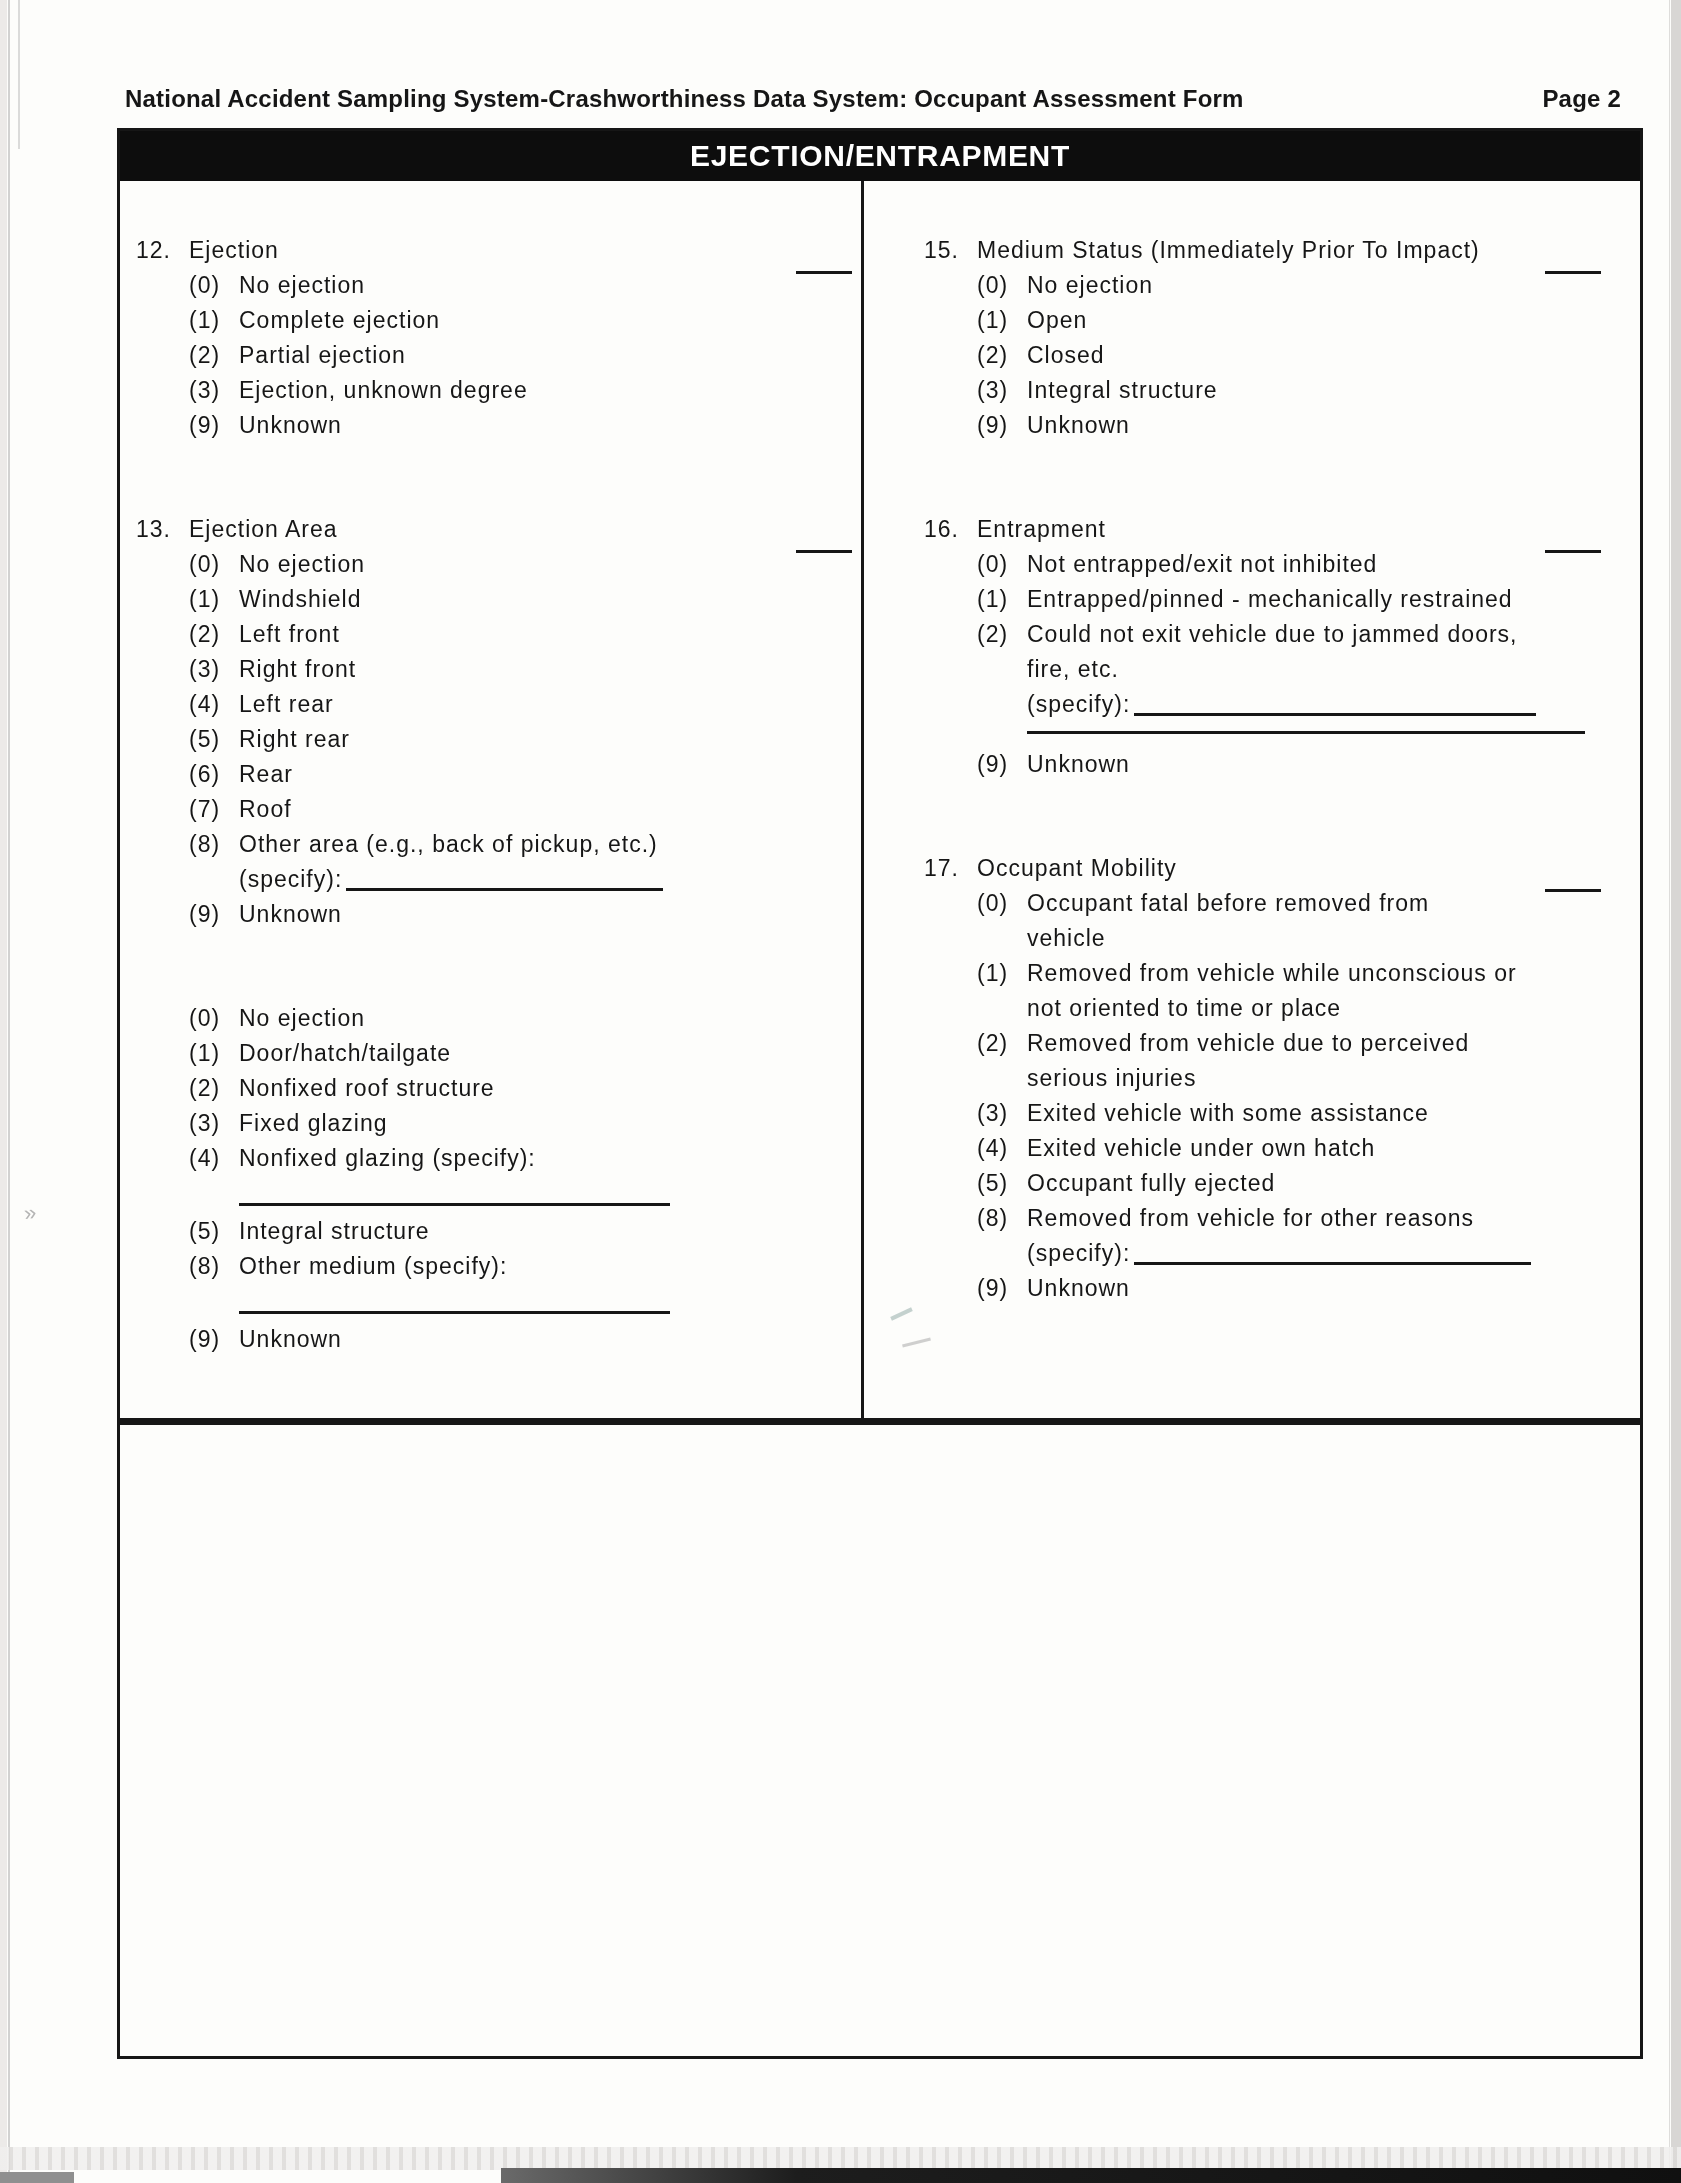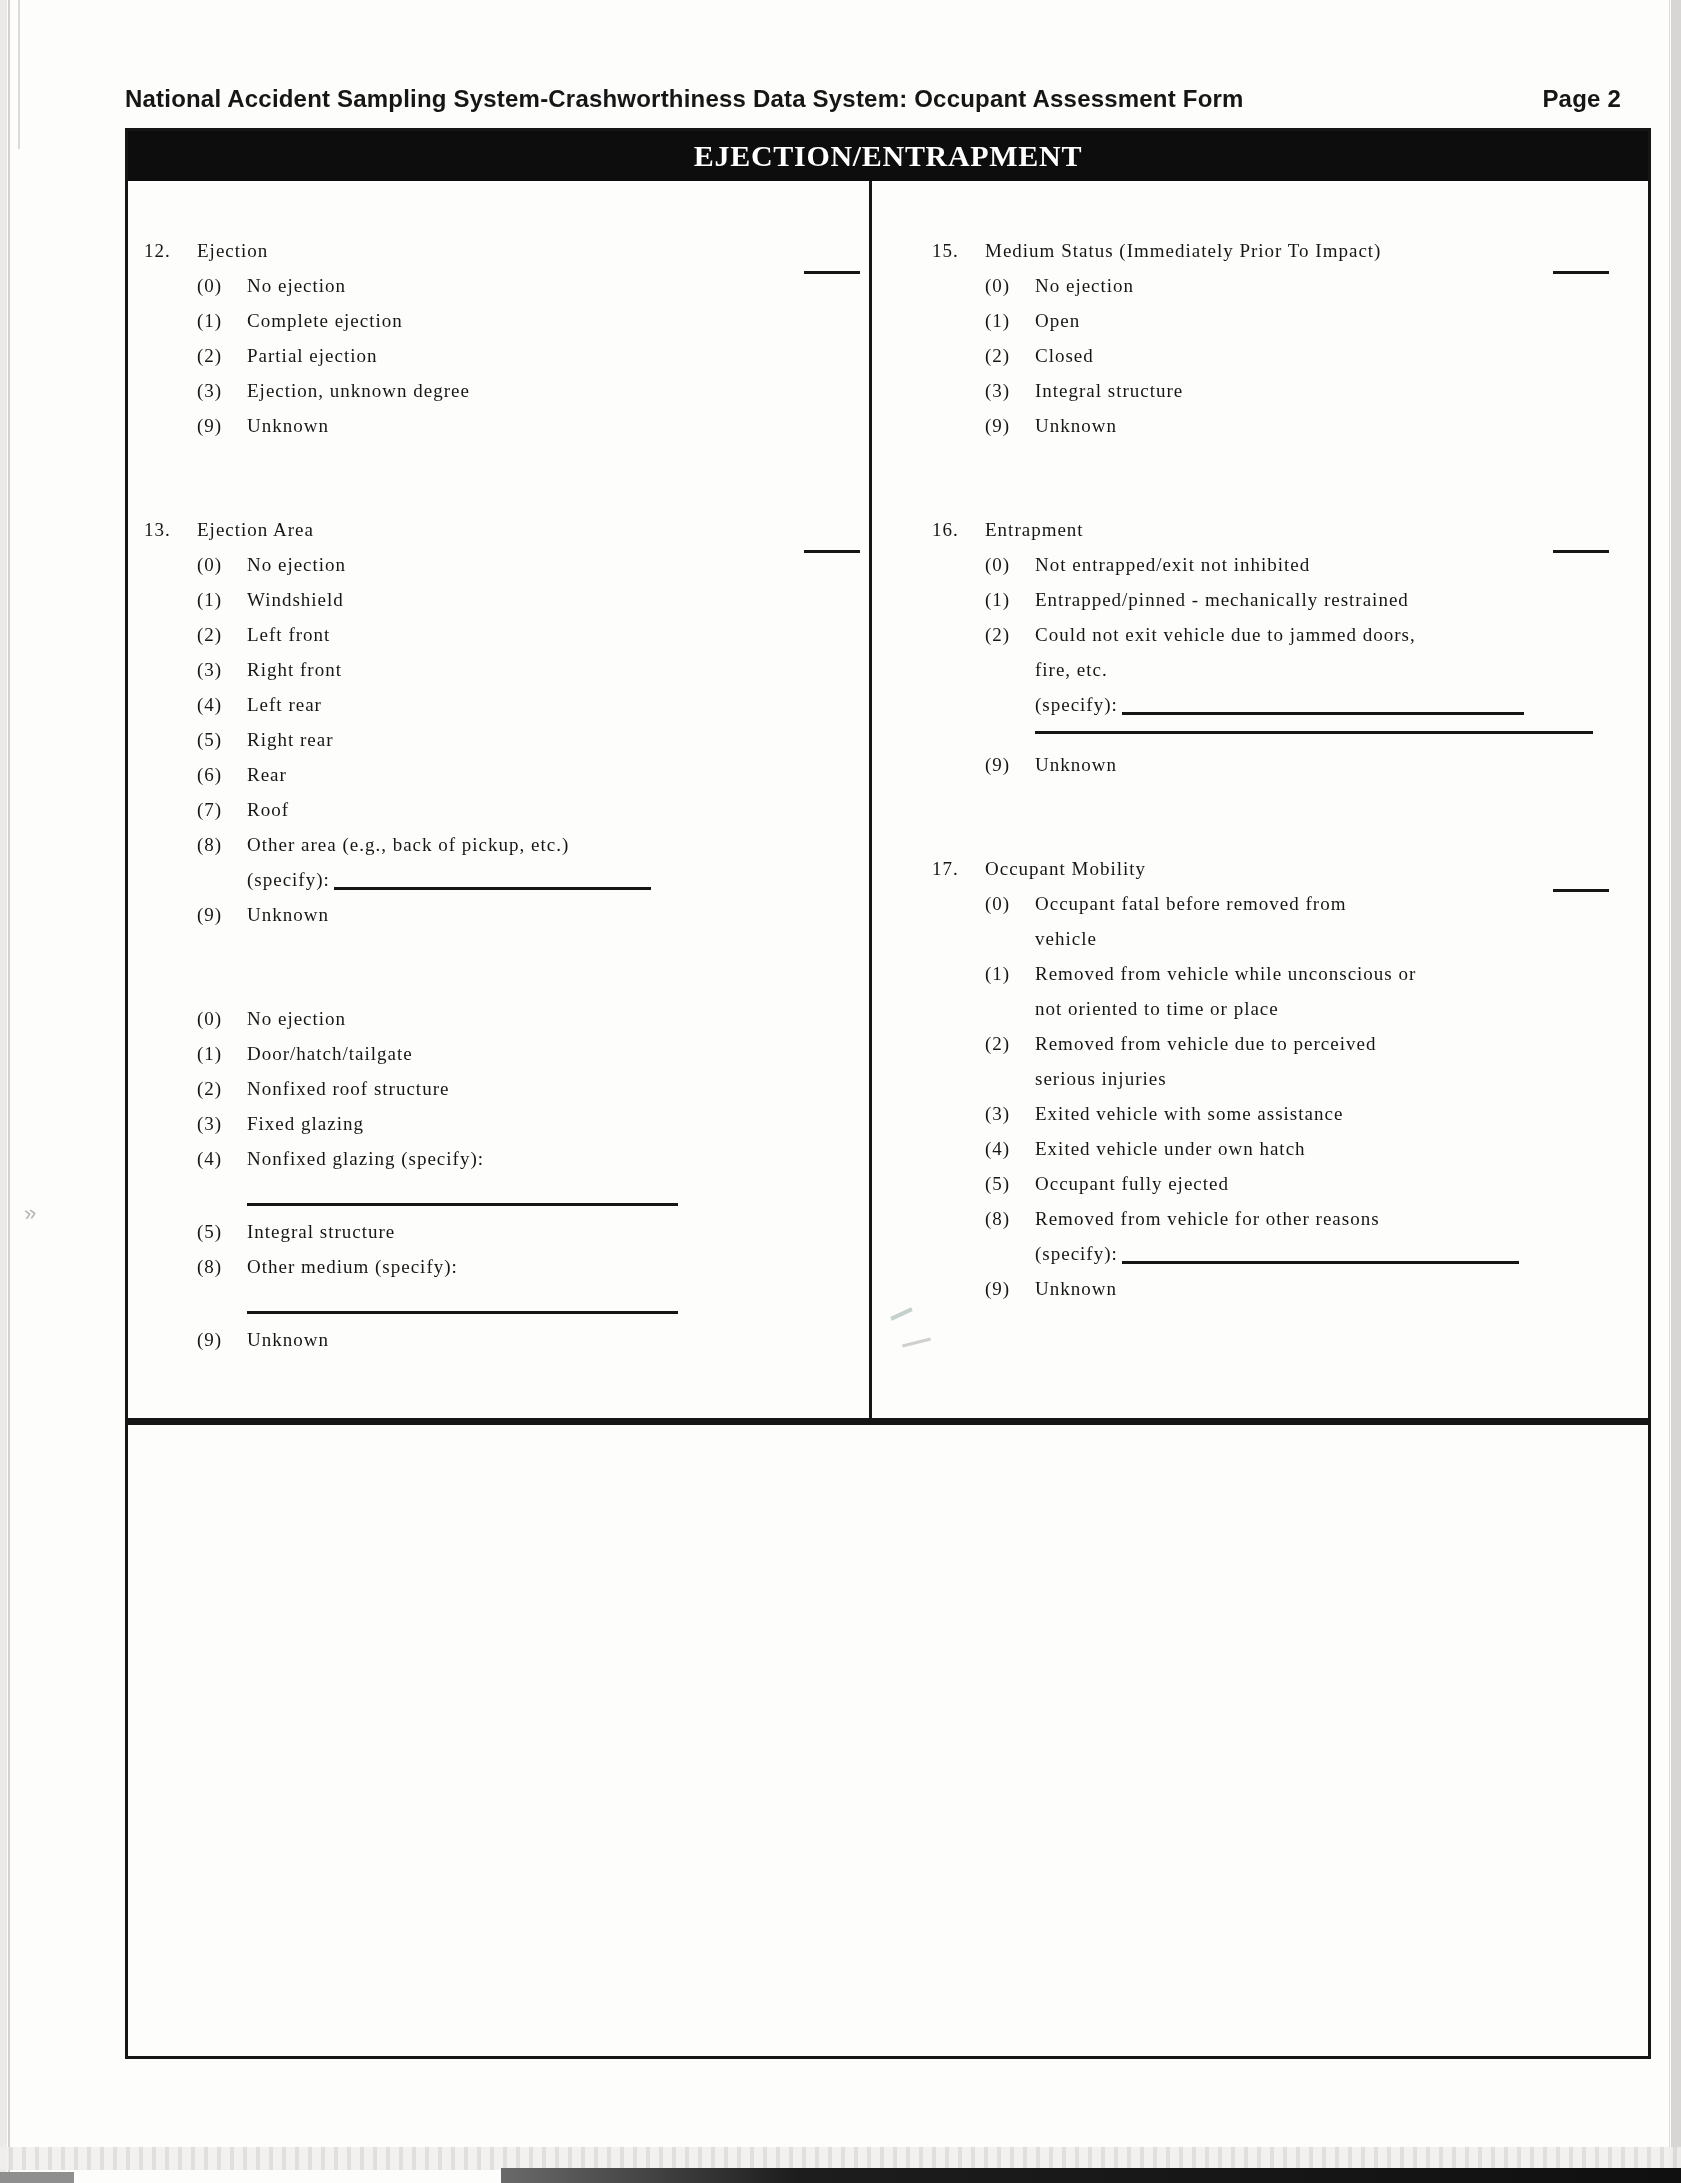--- a/index.html
+++ b/index.html
@@ -19,41 +19,40 @@
   .page-header{
     position:absolute;
     left:125px; right:61px; top:85px;
     display:flex; justify-content:space-between; align-items:flex-end;
     font-size:24px; font-weight:700; letter-spacing:0.2px;
     white-space:nowrap;
   }
   
   .form-box{
     position:absolute;
-    left:125px; top:128px; width:1520px;
+    left:117px; top:128px; width:1520px;
     border:3px solid var(--ink,#141414);
     box-sizing:content-box;
-    font-family:Liberation Serif, serif;
   }
   .section-bar{
     height:50px;
     background:var(--bar,#0d0d0d);
     color:#ffffff;
     display:flex; align-items:center; justify-content:center;
     font-size:30px; font-weight:700; letter-spacing:0.7px;
   }
   .two-col{
     display:flex;
     height:1237px;
     overflow:hidden;
   }
   .col{
     box-sizing:border-box;
     padding-top:52px;
-    font-size:19px; line-height:35px; letter-spacing:1px;
+    font-size:23px; line-height:35px; letter-spacing:1px;
   }
   .col-left{
     width:744px;
     flex:0 0 auto;
     border-right:3px solid var(--ink,#141414);
     padding-right:5px;
   }
   .col-right{
     flex:1 1 auto;
     padding-right:35px;

